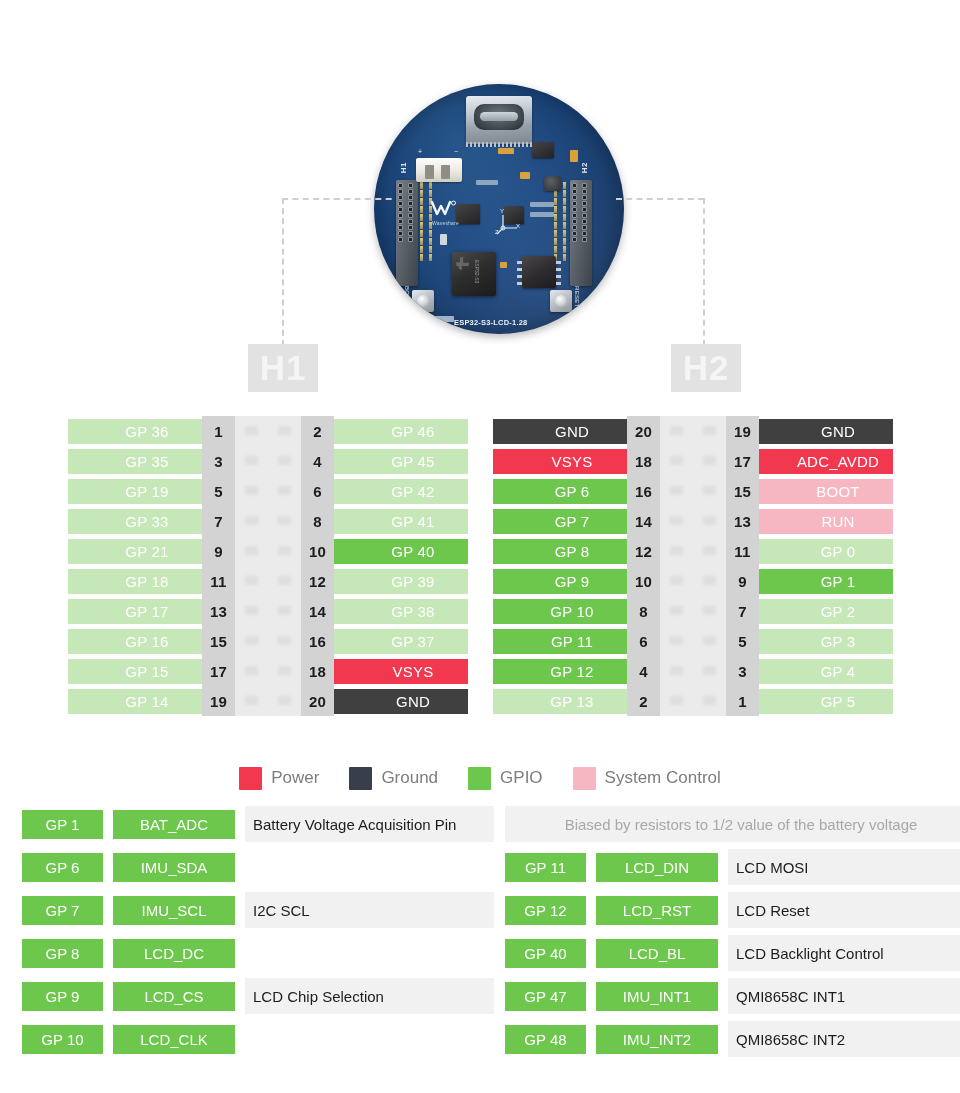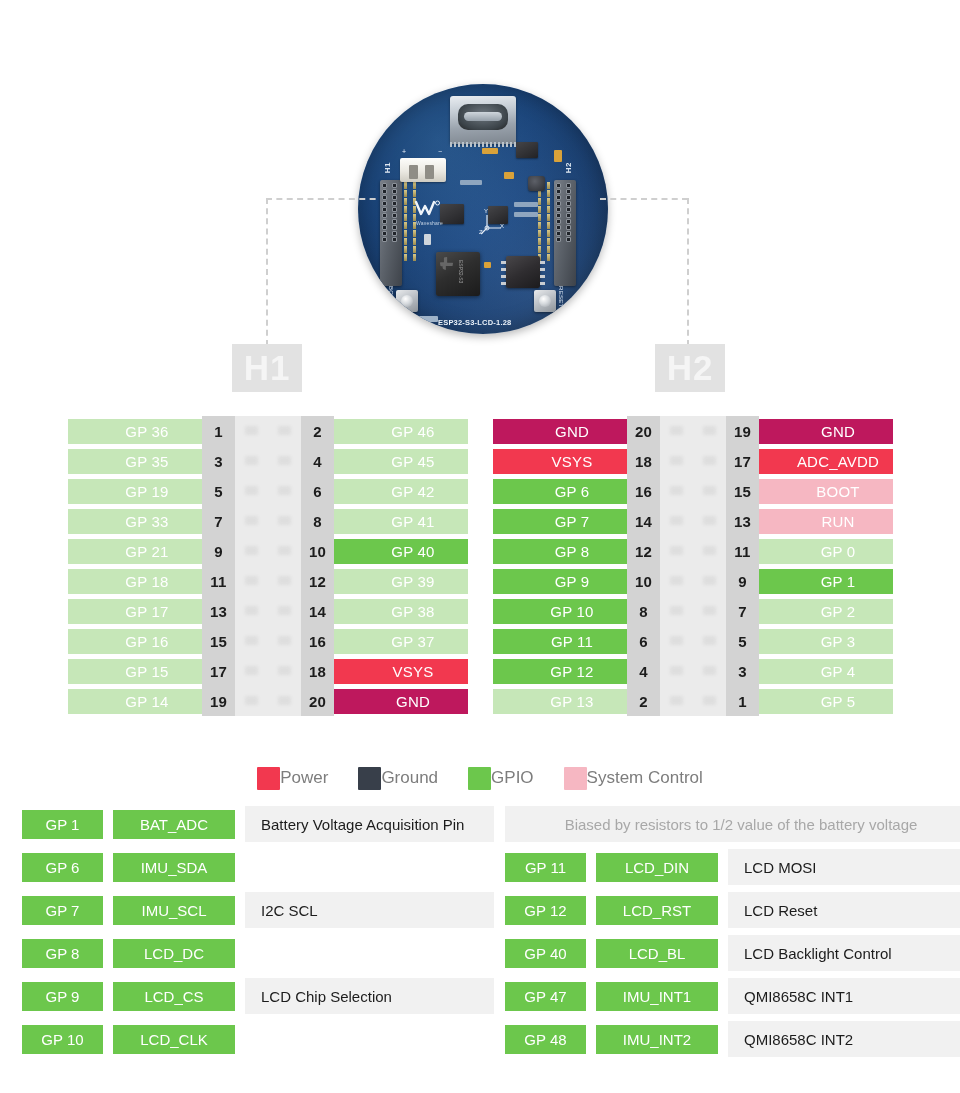--- a/index.html
+++ b/index.html
@@ -7,21 +7,21 @@
   body {
     width: 960px; height: 1093px;
     background: #ffffff;
     font-family: "Liberation Sans", "DejaVu Sans", sans-serif;
     position: relative;
     overflow: hidden;
     -webkit-font-smoothing: antialiased;
   }
 
   
-  #board-area { position:absolute; left:0; top:0; width:824px; height:400px; }
+  #board-area { position:absolute; left:16px; top:0; width:824px; height:400px; }
 
   .board-wrap {
     position:absolute; left:352px; top:52px; width:262px; height:282px;
   }
   .pcb {
     position:absolute; left:6px; top:32px; width:250px; height:250px;
     border-radius:50%;
     background:
       radial-gradient(ellipse at 32% 22%, #2d65a4 0%, #1f5191 38%, #173f75 72%, #12355f 100%);
     box-shadow: 0 3px 9px rgba(0,0,0,.28), inset 0 0 22px rgba(0,0,0,.30);
@@ -174,47 +174,47 @@
   .cell.gap .blob{
     position:absolute; width:13px; height:9px; border-radius:2px;
     background:#dedede; filter:blur(1.4px);
   }
   .cell.gap .blob.l{ left:10px; top:10px; }
   .cell.gap .blob.r{ right:10px; top:10px; }
 
   .c-gpio-dim   { background:#c6e7b8; }
   .c-gpio       { background:#6cc74c; }
   .c-power      { background:#f2384f; }
-  .c-ground     { background:#be185d;text-align:center; }
+  .c-ground     { background:#404040;text-align:center; }
   .c-sysctl     { background:#f6b7c2; }
 
   
   #legend{ position:absolute; left:0; top:758px; width:960px; height:40px;
            display:flex; align-items:center; justify-content:center; gap:30px; }
-  .lgitem{ display:flex; align-items:center; }
+  .lgitem{ display:flex; align-items:center; gap:9px; }
   .lgsw{ width:23px; height:23px; border-radius:1px; }
   .lgtx{ font-size:17px; color:#7d7d7d; }
 
   
   #functable{ position:absolute; left:0; top:806px; width:960px; height:260px; }
   .fcol{ position:absolute; width:472px; }
   #fleft{ left:22px; }
   #fright{ left:505px; }
   .frow{ display:flex; align-items:center; height:36px; margin-bottom:7px; gap:10px; }
   .fgp{
     width:81px; height:29px; background:#6cc74c; color:#fff;
     display:flex; align-items:center; justify-content:center; font-size:15px;
   }
   .fname{
     width:122px; height:29px; background:#6cc74c; color:#fff;
     display:flex; align-items:center; justify-content:center; font-size:15px;
   }
   .fdesc{
     flex:1; height:36px; background:#f1f1f1; color:#1c1c1c;
-    display:flex; align-items:center; padding-left:16px; font-size:15px;
+    display:flex; align-items:center; padding-left:8px; font-size:15px;
   }
   .fdesc.note{ color:#a8a8a8; justify-content:center; padding-left:0; }
   .frow.noteonly .fdesc{ width:100%; }
 </style>
 </head>
 <body>
 
 <div id="board-area">
 
   <div class="board-wrap">

